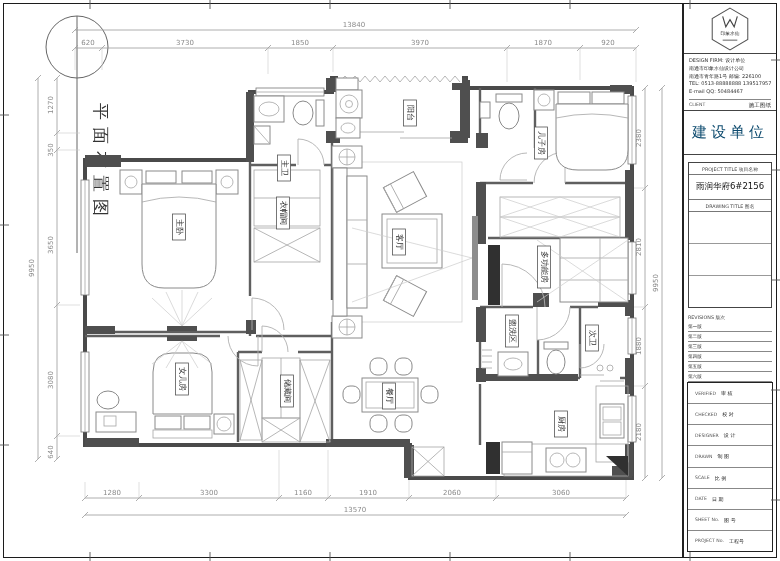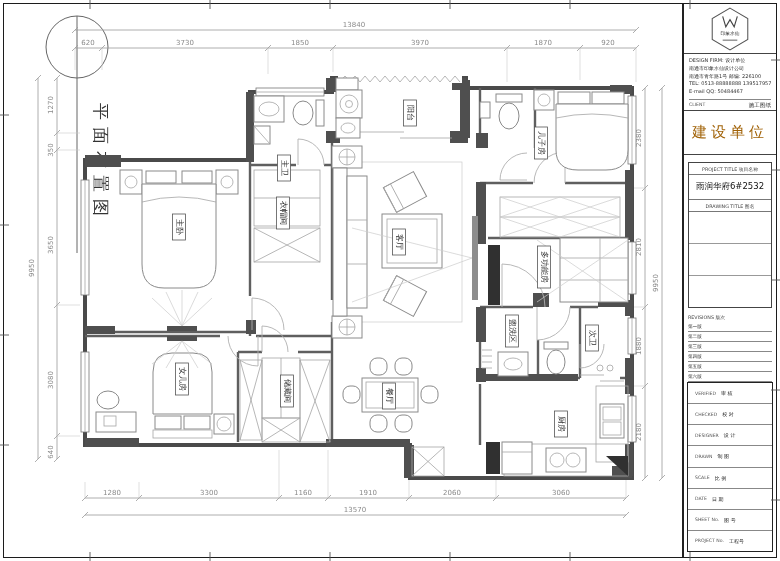--- a/index.html
+++ b/index.html
@@ -28,21 +28,21 @@
   
   .tb{position:absolute;left:682px;top:4px;right:4px;bottom:4px;background:#fff;border-left:2px solid #222;z-index:4;}
   .tb section{position:absolute;left:0;right:0;box-sizing:border-box;}
   .tb-logo{top:0;height:50px;border-bottom:1px solid #444;display:flex;align-items:center;justify-content:center;}
   .tb-firm{top:50px;height:57px;border-bottom:1px solid #444;padding:3px 5px;}
   .tb-firm .ln{font-size:5px;color:#333;line-height:1.55;white-space:nowrap;overflow:hidden;}
   .tb-client-row{display:flex;justify-content:space-between;border-top:1px solid #888;margin-top:3px;padding-top:2px;}
   .tb-client-row .a{font-size:4.6px;color:#555;}
   .tb-client-row .b{font-size:5.6px;color:#222;}
   .tb-ctitle{top:107px;height:44px;border-bottom:1px solid #444;display:flex;align-items:center;justify-content:center;
-    font-size:15px;letter-spacing:4px;color:#a16207;}
+    font-size:15px;letter-spacing:4px;color:#0c4a6e;}
   .tb-proj{top:158px;height:146px;left:4px !important;right:4px !important;border:1px solid #444;}
   .tb-proj .small{font-size:4.8px;color:#444;text-align:center;padding:3px 0 2px;border-bottom:1px solid #777;}
   .tb-proj .pname{font-size:8.5px;color:#111;text-align:center;padding:6px 0;border-bottom:1px solid #777;}
   .tb-proj .empty{height:31px;border-bottom:1px solid #999;}
   .tb-rev{top:308px;height:68px;padding:0 4px;}
   .tb-rev .hd{font-size:4.8px;color:#444;padding:2px 0;}
   .tb-rev .row{font-size:4.6px;color:#333;border-bottom:1px solid #888;height:9px;line-height:9px;}
   .tb-fields{top:378px;bottom:5px;left:3px !important;right:3px !important;border:1.5px solid #222;display:flex;flex-direction:column;}
   .tb-fields .frow{flex:1;display:flex;align-items:center;gap:5px;padding-left:7px;border-bottom:1px solid #888;}
   .tb-fields .frow:last-child{border-bottom:none;}
@@ -439,21 +439,21 @@
       <div class="tb-client-row">
         <span class="a">CLIENT</span>
         <span class="b">施工图纸</span>
       </div>
     </section>
 
     <section class="tb-ctitle">建设单位</section>
 
     <section class="tb-proj">
       <div class="small">PROJECT TITLE  项目名称</div>
-      <div class="pname">雨润华府6#2532</div>
+      <div class="pname">雨润华府6#2156</div>
       <div class="small">DRAWING TITLE  图名</div>
       <div class="empty"></div>
       <div class="empty"></div>
     </section>
 
     <section class="tb-rev">
       <div class="hd">REVISIONS 版次</div>
       <div class="row">第一版</div>
       <div class="row">第二版</div>
       <div class="row">第三版</div>

